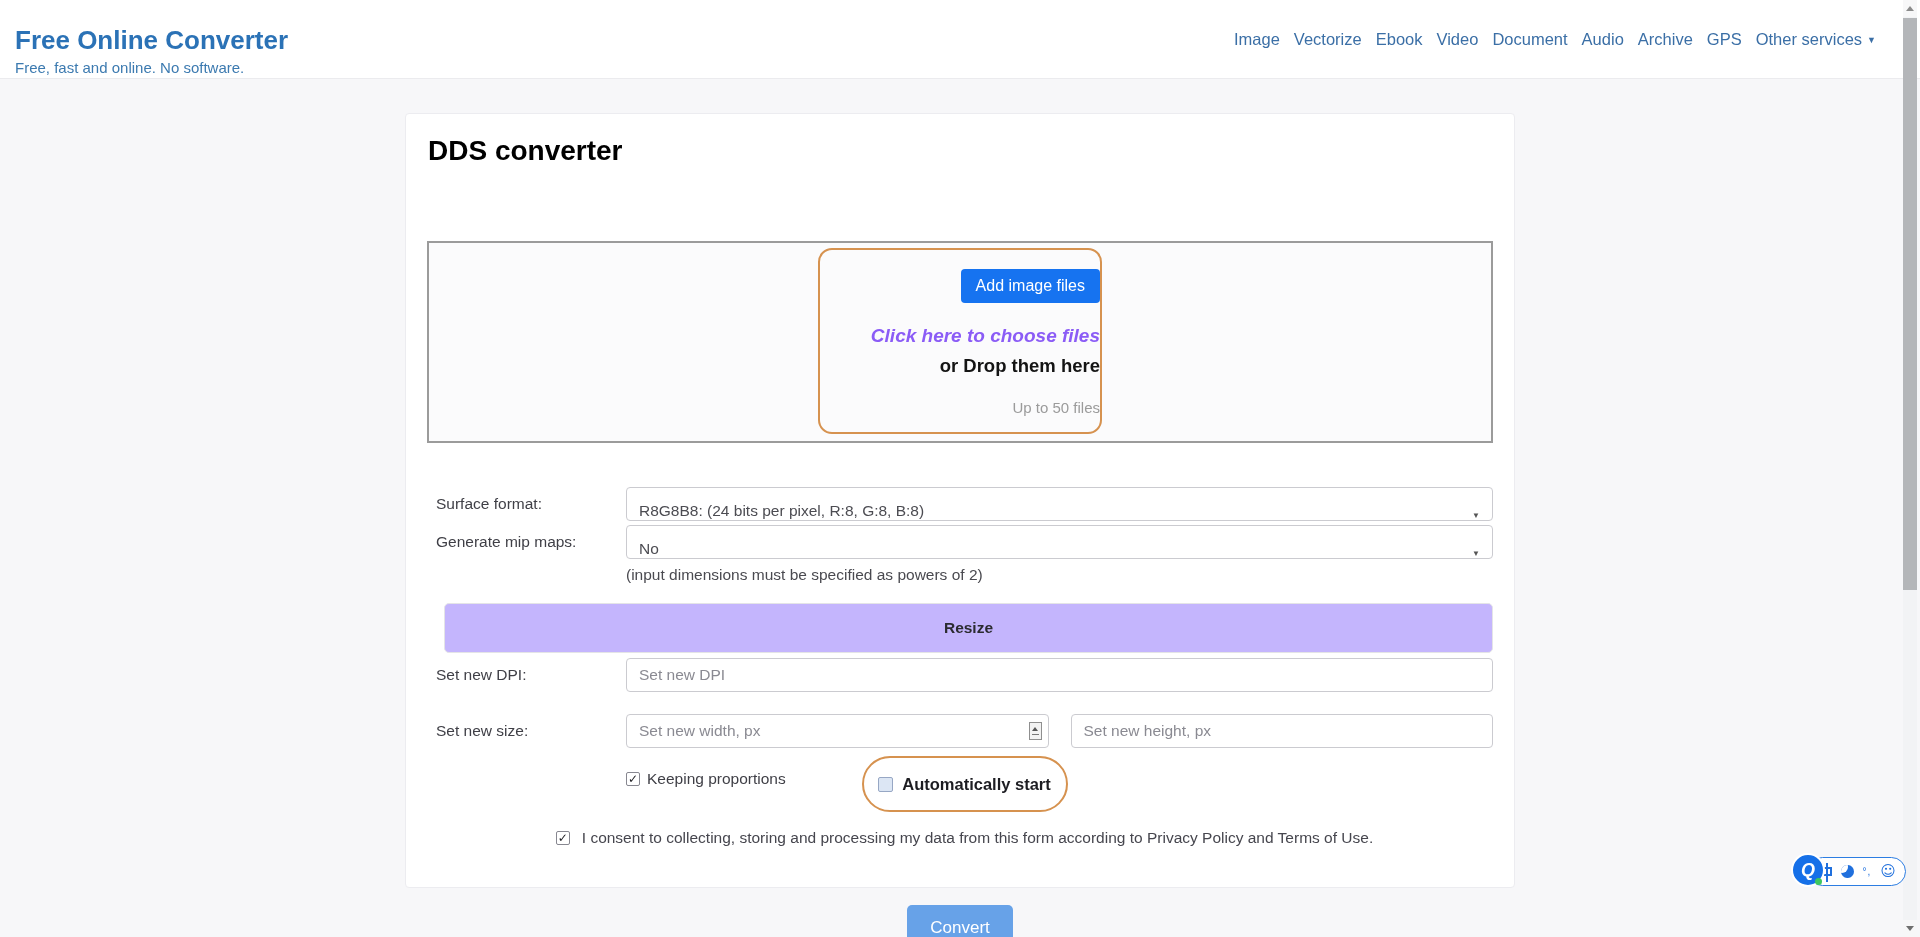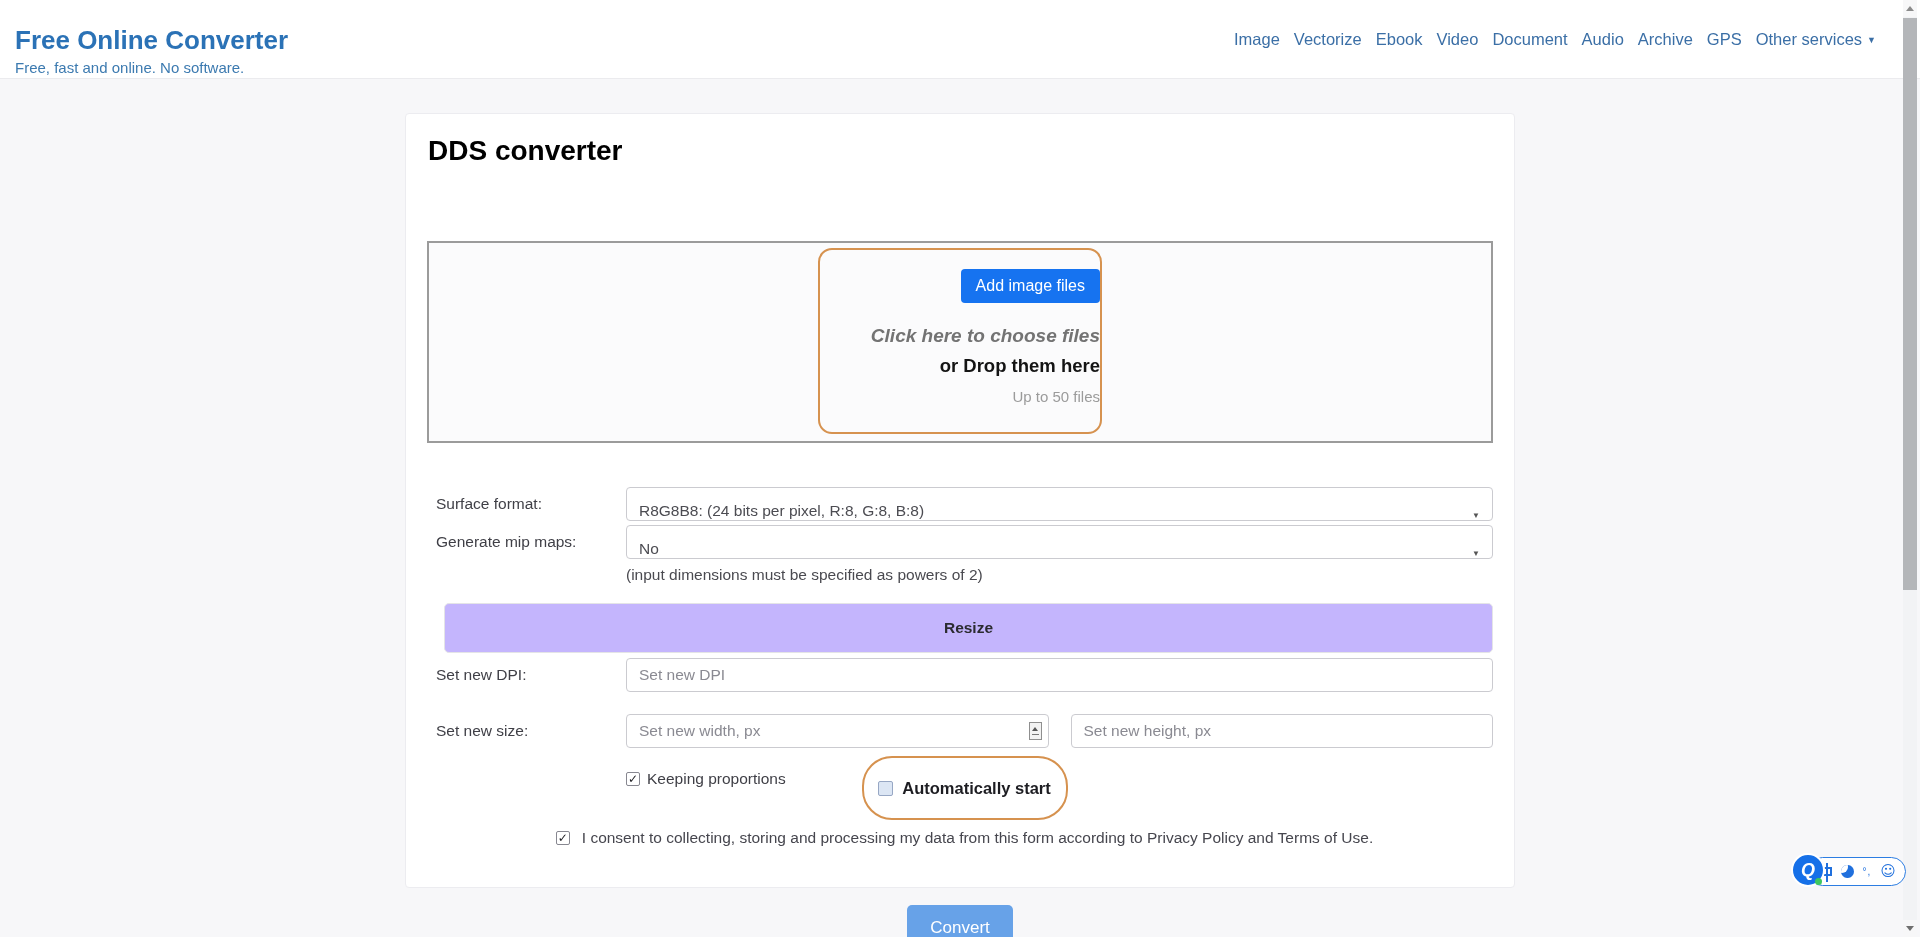--- a/index.html
+++ b/index.html
@@ -23,23 +23,23 @@
           border-radius:4px; padding:20px 21px 0; height:775px; }
   .page-title { font-size:28px; font-weight:700; color:#000000; margin:1px 0 0 1px; }
 
   
   .dropzone { margin-top:74px; height:202px; border:2px solid #9b9b9b; background:#fbfbfc;
               display:flex; justify-content:center; cursor:pointer; }
   .guide-box { margin-top:5px; width:284px; height:186px; border:2px solid #d6924f;
                border-radius:14px; display:flex; flex-direction:column; align-items:flex-end; }
   .add-btn { margin-top:19px; background:#1673f0; color:#fff; font-size:16px;
              padding:8px 15px; border-radius:4px; border:none; cursor:pointer; }
-  .dz-line1 { margin-top:22px; font-style:italic; font-weight:700; font-size:19px; color:#737373; }
+  .dz-line1 { margin-top:22px; font-style:italic; font-weight:700; font-size:19px; color:#8b5cf6; }
   .dz-line2 { margin-top:8px; font-weight:700; font-size:18.5px; color:#141414; }
-  .dz-line3 { margin-top:11px; font-size:15px; color:#9b9b9b; }
+  .dz-line3 { margin-top:22px; font-size:15px; color:#9b9b9b; }
 
   
   .form { margin-top:44px; padding-left:9px; }
   .frow { display:flex; align-items:center; }
   .flabel { width:190px; flex-shrink:0; font-size:15.5px; color:#3f3f46; }
   .fcontrol { flex:1; }
   .select { height:34px; border:1px solid #cbcbd0; border-radius:4px; background:#fff;
             display:flex; align-items:flex-end; justify-content:space-between;
             padding:0 12px; font-size:15.5px; color:#4c4c52; cursor:pointer; }
   .select-caret { font-size:8px; color:#555; }
@@ -68,21 +68,21 @@
   .cb { width:14px; height:14px; border:1px solid #878790; border-radius:2px; background:#fff;
         display:inline-flex; align-items:center; justify-content:center; cursor:pointer;
         flex-shrink:0; position:relative; }
   .cb.checked::after { content:attr(data-glyph); font-size:12px; color:#1d1d22; line-height:1;
                        font-family:"DejaVu Sans",sans-serif; }
   .cb.blue-style { background:#dce6f4; border-color:#97a7c4; width:15px; height:15px; }
   .options-row { position:relative; margin-top:16px; height:57px; }
   .kp { position:absolute; left:190px; top:6px; display:flex; align-items:center; gap:7px;
         font-size:15.5px; color:#3f3f46; }
   .auto-guide { position:absolute; left:50%; transform:translateX(-50%); top:-8px;
-                width:206px; height:64px; border:2px solid #d6924f; border-radius:30px;
+                width:206px; height:56px; border:2px solid #d6924f; border-radius:30px;
                 display:flex; align-items:center; justify-content:center; gap:9px; }
   .auto-label { font-weight:700; font-size:16.5px; color:#1d1d22; }
   .consent-row { margin-top:8px; display:flex; justify-content:center; align-items:center;
                  gap:12px; font-size:15.5px; color:#46464e; }
   .consent-link { color:#46464e; text-decoration:none; cursor:pointer; }
 
   
   .convert-wrap { display:flex; justify-content:center; margin-top:17px; }
   .convert-btn { background:#67a2e8; color:#fff; font-size:17px; border:none; border-radius:5px;
                  padding:11px 23px; height:46px; cursor:pointer; }

